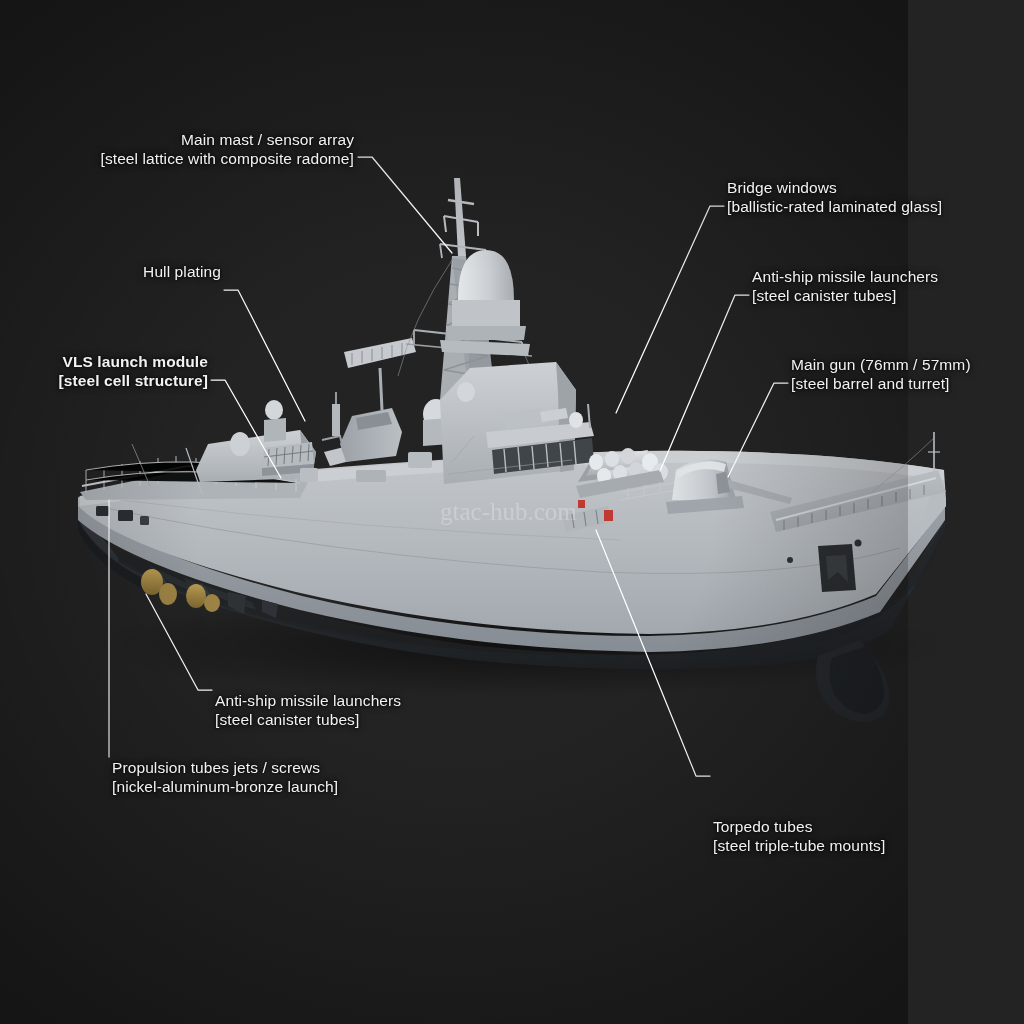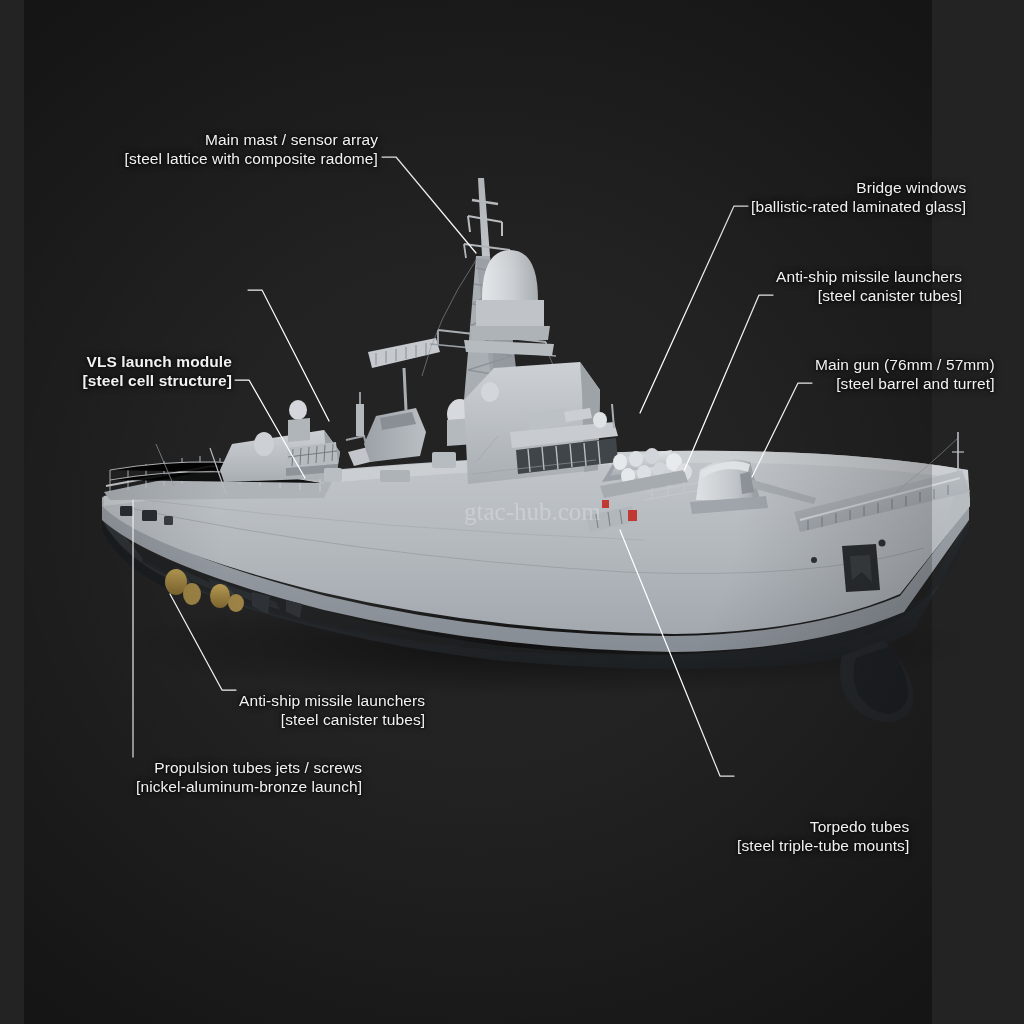--- a/index.html
+++ b/index.html
@@ -3,39 +3,39 @@
 <meta charset="utf-8">
 <title>Annotated Naval Vessel Diagram</title>
 <style>
   html,body{margin:0;padding:0;}
   body{
     width:1024px;height:1024px;overflow:hidden;
     background:#232323;
     font-family:"Liberation Sans", sans-serif;
     position:relative;
   }
-  #stage{position:absolute;inset:0;width:908px;height:1024px;margin-left:24px;}
+  #stage{position:absolute;inset:0;width:908px;height:1024px;}
   .layer{position:absolute;inset:0;width:1024px;height:1024px;}
   svg.layer{display:block;}
 
   
   .label{
     position:absolute;
     color:#f2f2f2;
     font-size:15.5px;
     line-height:19px;
     letter-spacing:.1px;
     white-space:pre;
     text-shadow:0 0 3px rgba(0,0,0,.95), 0 0 7px rgba(0,0,0,.7);
     -webkit-font-smoothing:antialiased;
   }
   .label .l1{display:block;}
   .label .l2{display:block;}
   .ta-r{text-align:right;}
-  .ta-l{text-align:right;}
+  .ta-l{text-align:left;}
   
   .vignette{
     position:absolute;inset:0;
     background:radial-gradient(ellipse 75% 62% at 50% 50%, rgba(0,0,0,0) 38%, rgba(0,0,0,.40) 100%);
     pointer-events:none;
   }
 </style>
 </head>
 <body>
 
@@ -356,21 +356,21 @@
         <path d="M212,690 L198,690 L146,594"></path>
         <path d="M109,757 L109,743 L109,500"></path>
         <path d="M710,776 L696,776 L596,530"></path>
       </g>
   </svg>
 
   <div class="vignette"></div>
 
   <div id="labels">
       <div class="label ta-r" style="top: 130px; left: 0px; width: 354px;"><span class="l1">Main mast / sensor array</span><span class="l2">[steel lattice with composite radome]</span></div>
-      <div class="label ta-r" style="top: 262px; left: 0px; width: 221px;"></div>
+      <div class="label ta-r" style="top: 262px; left: 0px; width: 221px;"><span class="l1">Hull plating</span></div>
       <div class="label ta-r" style="top: 352px; left: 0px; width: 208px; font-weight: bold;"><span class="l1">VLS launch module</span><span class="l2">[steel cell structure]</span></div>
       <div class="label ta-l" style="top: 178px; left: 727px;"><span class="l1">Bridge windows</span><span class="l2">[ballistic-rated laminated glass]</span></div>
       <div class="label ta-l" style="top: 267px; left: 752px;"><span class="l1">Anti-ship missile launchers</span><span class="l2">[steel canister tubes]</span></div>
       <div class="label ta-l" style="top: 355px; left: 791px;"><span class="l1">Main gun (76mm / 57mm)</span><span class="l2">[steel barrel and turret]</span></div>
       <div class="label ta-l" style="top: 691px; left: 215px;"><span class="l1">Anti-ship missile launchers</span><span class="l2">[steel canister tubes]</span></div>
       <div class="label ta-l" style="top: 758px; left: 112px;"><span class="l1">Propulsion tubes jets / screws</span><span class="l2">[nickel-aluminum-bronze launch]</span></div>
       <div class="label ta-l" style="top: 817px; left: 713px;"><span class="l1">Torpedo tubes</span><span class="l2">[steel triple-tube mounts]</span></div>
     </div>
 
 </div>

